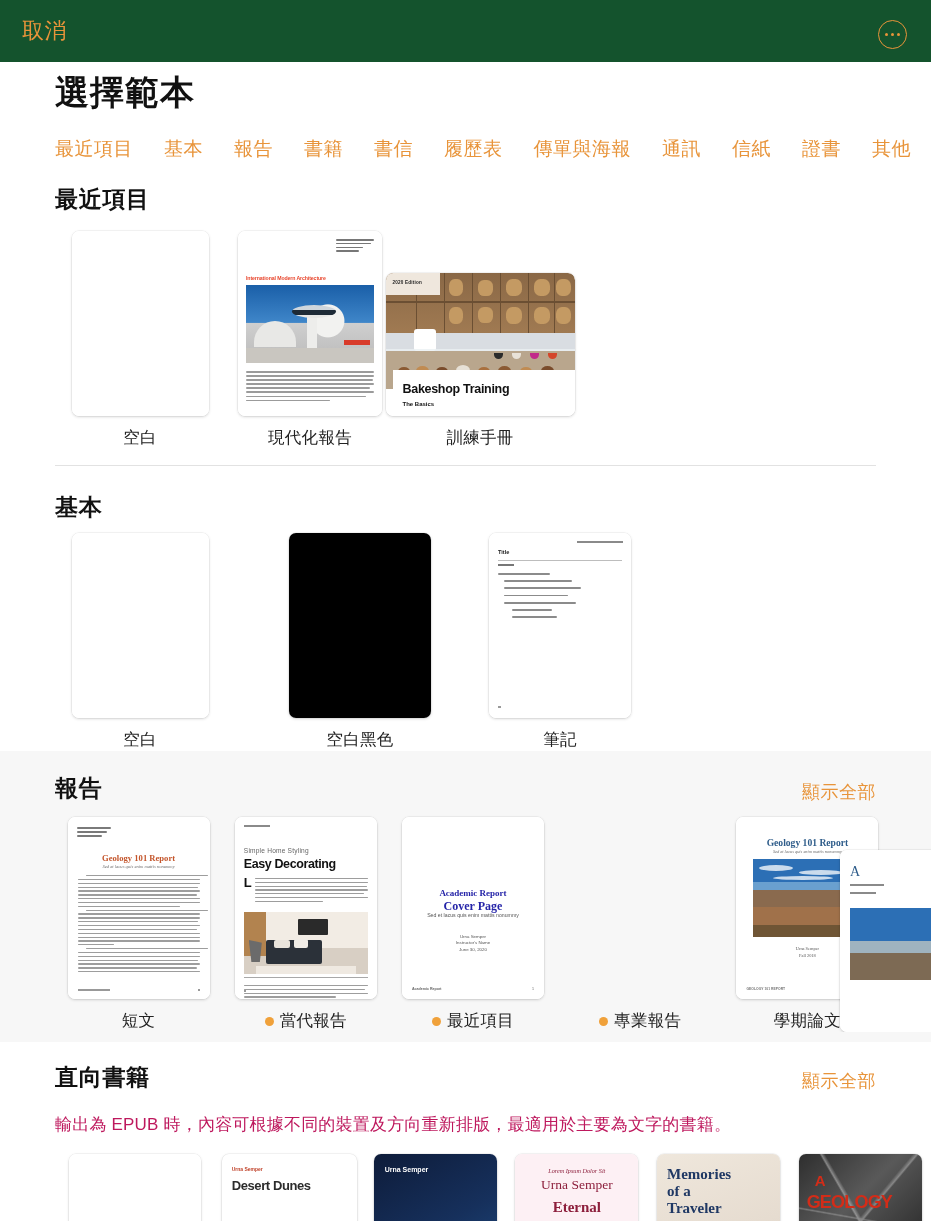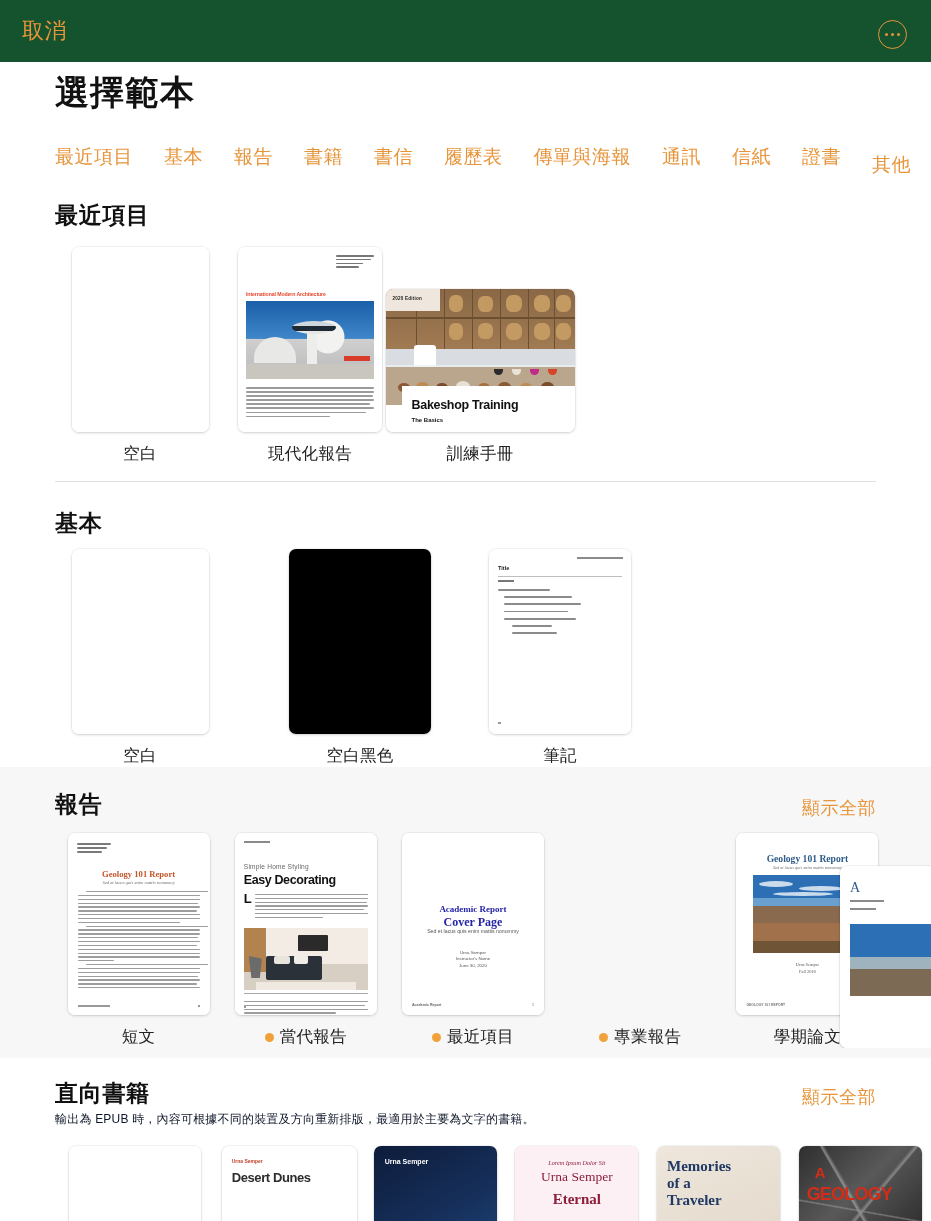--- a/index.html
+++ b/index.html
@@ -35,30 +35,30 @@
     margin: 8px 0 0 55px;
     font-size: 34px; font-weight: 700; color:#111; letter-spacing:1px;
   }
   .tabs {
     margin: 20px 0 0 55px; display:flex; align-items:center; gap:0;
   }
   .tab {
     font-size:19px; color:#E8943A; margin-right:31px; cursor:pointer; white-space:nowrap;
     letter-spacing:0.5px;
   }
-  .tab:last-child { margin-right:0;margin-top:16px; }
+  .tab:last-child { margin-right:0; }
 
   
   .section { position:relative; }
   .section-white { background:#fff; }
   .section-grey  { background:#f7f7f7; }
 
   .sec-head { display:flex; align-items:flex-end; justify-content:space-between; padding: 0 55px 0 55px; }
   .sec-title { font-size:23px; font-weight:700; color:#111; letter-spacing:0.7px; }
-  .sec-sub { font-size:12px; color:#0f172a; margin-top:2px; padding-left:55px; letter-spacing:0.2px;}
+  .sec-sub { font-size:17px; color:#be185d; margin-top:20px; padding-left:55px; letter-spacing:0.2px;}
   .show-all { font-size:18px; color:#E8943A; cursor:pointer; letter-spacing:0.5px; }
 
   .divider { height:1px; background:#e2e2e2; margin:0 55px; }
 
   .row { display:flex; align-items:flex-end; padding-left:55px; }
 
   .tile { display:flex; flex-direction:column; align-items:center; cursor:pointer; }
   .thumb {
     background:#fff; border-radius:7px;
     box-shadow: 0 1px 3px rgba(0,0,0,0.16), 0 0 0 0.5px rgba(0,0,0,0.07);
@@ -99,21 +99,21 @@
   .bake .shelf .rowline { position:absolute; left:0; right:0; height:1.5px; background:#6b4f33; }
   .bake .shelf .loaf { position:absolute; border-radius:40%; background:#c49a63; }
   .bake .edition { position:absolute; left:7px; top:7px; font-size:4.6px; color:#222; font-weight:700; letter-spacing:0.2px;}
   .bake .editionbg { position:absolute; left:0; top:0; width:54px; height:22px; background:#efe7dd;}
   .bake .mid { position:absolute; left:0; right:0; top:60px; height:34px; background:#d9dde2;}
   .bake .case { position:absolute; left:0; right:0; top:78px; height:38px; background:#b9a68d; }
   .bake .case2 { position:absolute; left:0; right:0; top:76px; height:5px; background:#eaf0f2; opacity:.8;}
   .bake .pastry { position:absolute; border-radius:50%; background:#b07a45; }
   .bake .bowl { position:absolute; width:9px; height:6px; border-radius:0 0 9px 9px; }
   .bake .cake { position:absolute; left:28px; top:56px; width:22px; height:22px; background:#fff; border-radius:3px;}
-  .bake .txtarea { position:absolute; left:16px; right:0; bottom:0; height:46px; background:#fff; }
+  .bake .txtarea { position:absolute; left:7px; right:0; bottom:0; height:46px; background:#fff; }
   .bake .btitle { position:absolute; left:10px; bottom:20px; font-size:12.5px; font-weight:700; color:#111; letter-spacing:-0.3px;}
   .bake .bsub { position:absolute; left:10px; bottom:9px; font-size:6px; font-weight:700; color:#111;}
 
   
   .nt-date { position:absolute; right:8px; top:8px; width:46px; height:2px; background:#8a8a8a;}
   .nt-title{ position:absolute; left:9px; top:16px; font-size:5.6px; font-weight:700; color:#222;}
   .nt-rule { position:absolute; left:9px; right:9px; top:27px; height:1px; background:#bdbdbd;}
   .nt-sub  { position:absolute; left:9px; top:31px; width:16px; height:2px; background:#777;}
   .nt-list { position:absolute; left:9px; top:40px; right:9px;}
   .nt-list i { display:block; height:1.8px; background:#8b8b8b; margin-bottom:5.4px; border-radius:1px;}

